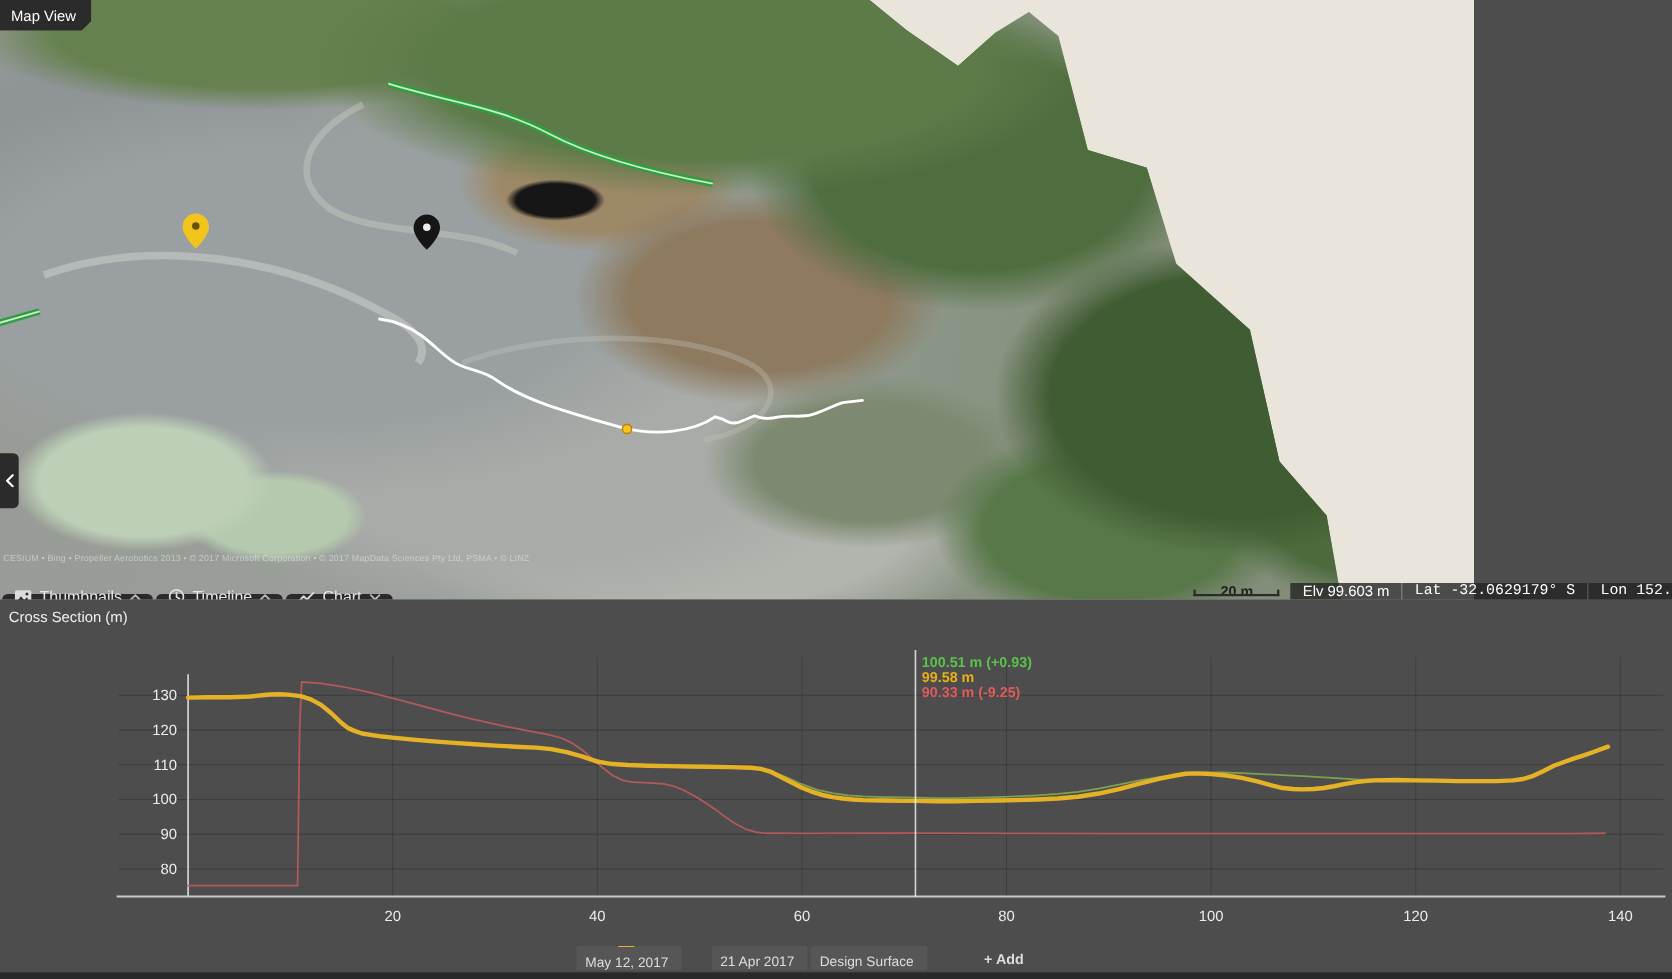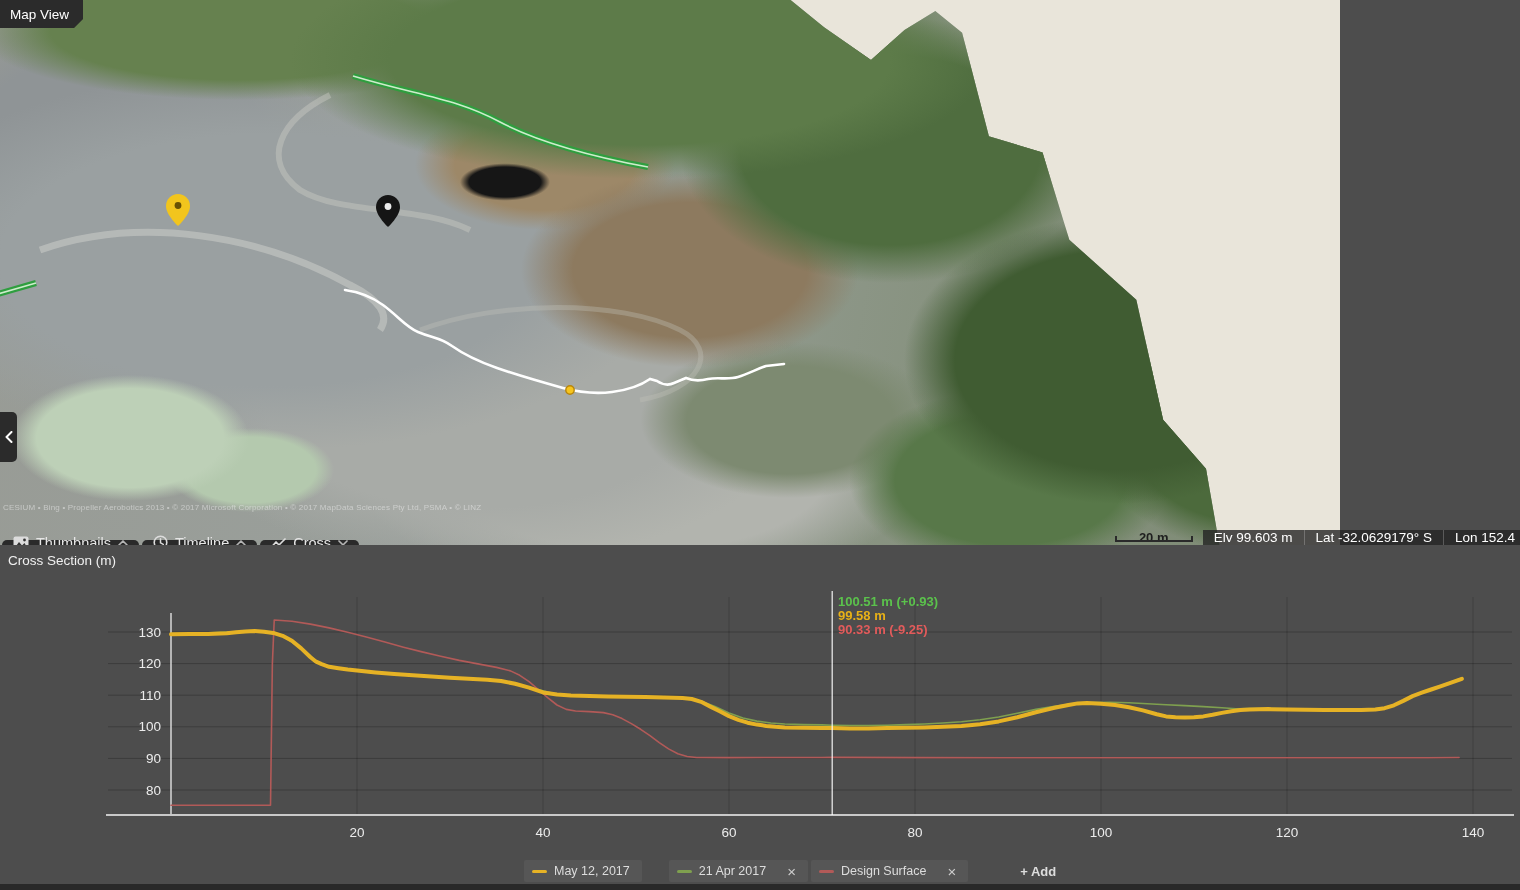--- a/index.html
+++ b/index.html
@@ -56,33 +56,33 @@
   .tab { background:rgba(33,33,33,0.93); color:#e6e6e6; border-radius:6px 6px 0 0;
     display:flex; align-items:center; gap:7px; padding:0 11px; font-size:14.5px; cursor:pointer;margin-top:20px; }
 
   .info-row { position:absolute; right:0; top:521px; height:24px; display:flex; align-items:flex-end; }
   .scale-widget { width:82px; margin-right:8px; position:relative; color:#1f1f1f; }
   .scale-widget .txt { font-size:13px; font-weight:bold; text-align:center; line-height:15px; }
   .scale-widget .bracket { position:absolute; left:2px; right:2px; bottom:3px; height:6px;
     border-left:2px solid #2a2a2a; border-right:2px solid #2a2a2a; border-bottom:2px solid #2a2a2a; }
   .info-box { background:rgba(36,36,36,0.8); color:#fff; font-size:13.5px; display:flex; align-items:center;
     padding:0 11px; white-space:nowrap; }
-  .info-box + .info-box { border-left:1px solid rgba(255,255,255,0.22); }
+  .info-box + .info-box { border-left:1px solid rgba(255,255,255,0.22);font-family:Liberation Mono, monospace; }
   .info-box.clip { width:77px; overflow:hidden; padding-right:0; }
 
   
   .chart-panel { position:absolute; left:0; top:545px; width:1520px; height:345px; background:#4d4d4d; }
   .chart-title { position:absolute; left:8px; top:8px; font-size:13.5px; font-weight:normal; color:#f0f0f0; }
   #chart-svg { position:absolute; left:0; top:0; }
   .hover-readout { position:absolute; left:838px; top:50px; font-size:13px; font-weight:bold; line-height:14px; }
   .hover-readout .g { color:#5bc24c; } .hover-readout .y { color:#e8b117; } .hover-readout .r { color:#e25b5b; }
 
   .legend-row { position:absolute; left:524px; top:315px; height:22px; display:flex; align-items:center; }
   .legend-item { background:#565656; height:22px; border-radius:2px; display:flex; align-items:center;
-    gap:7px; padding:0 12px 0 8px; color:#ddd; font-size:12.5px; cursor:pointer; }
+    gap:7px; padding:0 12px 0 8px; color:#ddd; font-size:12.5px; cursor:pointer;flex-direction:column; }
   .legend-item .swatch { width:15px; height:3px; border-radius:2px; }
   .legend-item .x { margin-left:14px; color:#ccc; font-size:15px; line-height:1; cursor:pointer; }
   .legend-add { color:#ddd; font-size:13px; font-weight:bold; margin-left:52px; cursor:pointer; }
   .gap27 { width:27px; } .gap3 { width:3px; }
 
   .bottom-strip { position:absolute; left:0; top:339px; width:1520px; height:6px; background:#292929; }
 </style>
 </head>
 <body>
 
@@ -150,21 +150,21 @@
       </svg>
       <span>Timeline</span>
       <svg width="10" height="6" viewBox="0 0 10 6">
         <polyline points="1,5 5,1 9,5" fill="none" stroke="#b5b5b5" stroke-width="1.7" stroke-linecap="round" stroke-linejoin="round"></polyline>
       </svg>
     </div>
     <div class="tab">
       <svg width="15" height="10" viewBox="0 0 15 10">
         <polyline points="1,8.5 5,4 8,7 14,1" fill="none" stroke="#dcdcdc" stroke-width="1.7" stroke-linecap="round" stroke-linejoin="round"></polyline>
       </svg>
-      <span>Cross</span>
+      <span>Chart</span>
       <svg width="10" height="6" viewBox="0 0 10 6">
         <polyline points="1,1 5,5 9,1" fill="none" stroke="#b5b5b5" stroke-width="1.7" stroke-linecap="round" stroke-linejoin="round"></polyline>
       </svg>
     </div>
   </div>
 
   <div class="info-row">
     <div class="scale-widget">
       <div class="txt">20 m</div>
       <div class="bracket"></div>

